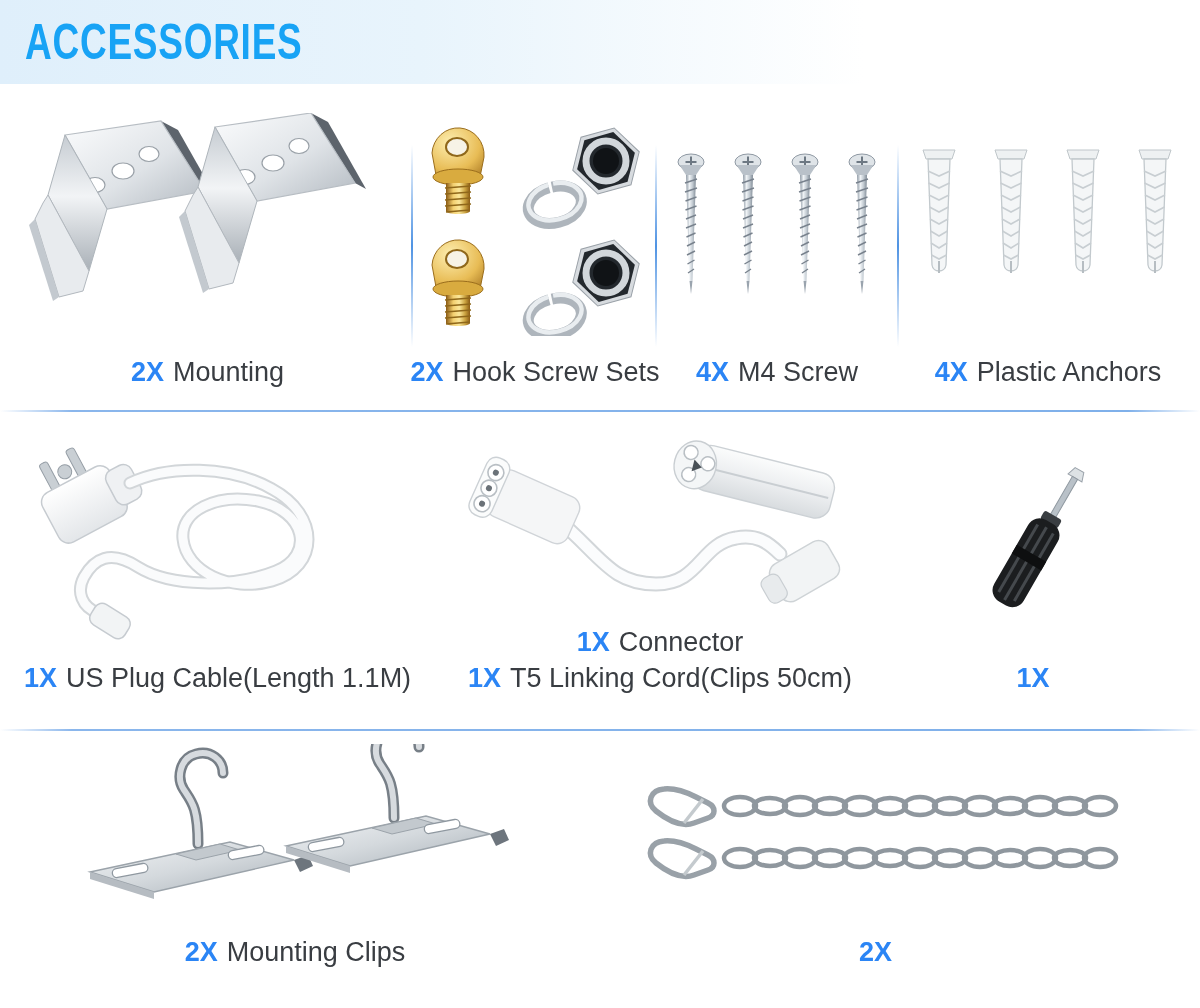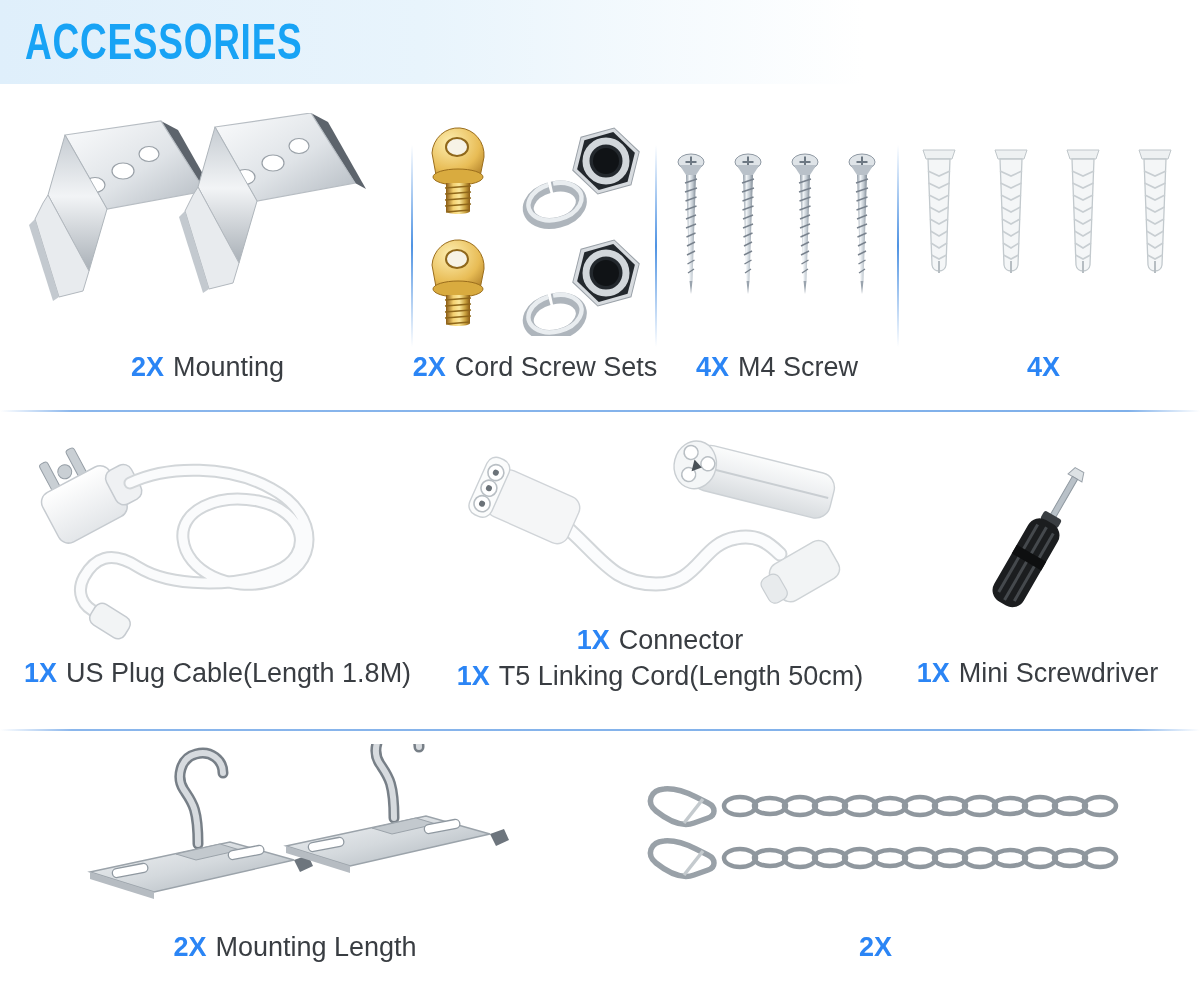--- a/index.html
+++ b/index.html
@@ -5,21 +5,21 @@
   html,body{margin:0;padding:0;background:#ffffff;}
   body{width:1200px;height:1008px;position:relative;overflow:hidden;
        font-family:"Liberation Sans",sans-serif;}
   .band{position:absolute;left:0;top:0;width:1200px;height:84px;
         background:linear-gradient(90deg,#dfeffb 0%,#e8f4fc 35%,#ffffff 72%);}
   .title{position:absolute;left:25px;top:0;height:84px;display:flex;align-items:center;
          font-size:50px;font-weight:900;color:#18a3f5;letter-spacing:1px;
          transform:scaleX(.74);transform-origin:left center;white-space:nowrap;}
   .cell{position:absolute;display:flex;flex-direction:column;align-items:center;}
   .imgwrap{flex:1;display:flex;align-items:center;justify-content:center;width:100%;}
-  .label{height:42px;display:flex;align-items:center;justify-content:center;
+  .label{height:42px;display:flex;align-items:flex-end;justify-content:center;
          white-space:nowrap;font-size:27px;color:#393d42;}
   .label .qty{color:#2b85f5;font-weight:700;margin-right:9px;}
   .label2{display:flex;flex-direction:column;align-items:center;}
   .label2 .label{height:36px;}
   .hdiv{position:absolute;left:0;width:1200px;height:2px;
         background:linear-gradient(90deg,rgba(127,176,234,0) 0%,#8ab6ec 6%,#7fb0ea 94%,rgba(127,176,234,0) 100%);}
   .vdiv{position:absolute;width:2px;height:202px;top:145px;
         background:linear-gradient(180deg,rgba(79,147,227,0) 0%,#4f93e3 50%,rgba(79,147,227,0) 100%);}
   
   #r1c0{left:15px;top:110px;width:385px;height:278px;}
@@ -116,21 +116,21 @@
           <polygon points="0,-30 26,-15 26,15 0,30 -26,15 -26,-15" fill="#23282d" transform="rotate(14)"></polygon>
           <circle r="20" fill="none" stroke="#d2d7db" stroke-width="7"></circle>
           <circle r="13" fill="#101316"></circle>
         </g>
       </g>
       <use href="#hks" y="112"></use>
     </svg>
   </div>
   <div class="label">
     <span class="qty">2X</span>
-    <span class="name">Cord Screw Sets</span>
+    <span class="name">Hook Screw Sets</span>
   </div>
 </div>
 
 <div class="cell" id="r1c2">
   <div class="imgwrap">
     <svg viewBox="0 0 200 150" width="200" height="150" aria-hidden="true">
       <defs>
         <linearGradient id="scr" x1="0" x2="1" y1="0" y2="0">
           <stop offset="0" stop-color="#8e99a4"></stop>
             <stop offset=".35" stop-color="#eef2f5"></stop>
@@ -187,20 +187,21 @@
         </g>
         <line x1="21" y1="113" x2="21" y2="125" stroke="#b6bdc2" stroke-width="2"></line>
       </g>
       <use href="#anc" x="72"></use>
         <use href="#anc" x="144"></use>
         <use href="#anc" x="216"></use>
     </svg>
   </div>
   <div class="label">
     <span class="qty">4X</span>
+    <span class="name">Plastic Anchors</span>
   </div>
 </div>
 
 <div class="cell" id="r2c0">
   <div class="imgwrap">
     <svg viewBox="0 0 400 210" width="400" height="210" aria-hidden="true">
       <defs>
         <linearGradient id="cab" x1="0" x2="0" y1="0" y2="1">
           <stop offset="0" stop-color="#ffffff"></stop>
             <stop offset="1" stop-color="#e3e6e9"></stop>
@@ -216,21 +217,21 @@
       </g>
       <use href="#coil" stroke="#d2d6d9" stroke-width="13" fill="none" stroke-linecap="round"></use>
       <use href="#coil" stroke="#fafbfc" stroke-width="9" fill="none" stroke-linecap="round"></use>
       <g transform="rotate(32 92 184)">
         <rect x="72" y="172" width="40" height="24" rx="8" fill="#f2f4f5" stroke="#c6cbd0" stroke-width="1.5"></rect>
       </g>
     </svg>
   </div>
   <div class="label">
     <span class="qty">1X</span>
-    <span class="name">US Plug Cable(Length 1.8M)</span>
+    <span class="name">US Plug Cable(Length 1.1M)</span>
   </div>
 </div>
 
 <div class="cell" id="r2c1">
   <div class="imgwrap">
     <svg viewBox="0 0 400 190" width="400" height="190" aria-hidden="true">
       <defs>
         <linearGradient id="tube" x1="0" x2="0" y1="0" y2="1">
           <stop offset="0" stop-color="#fbfcfc"></stop>
             <stop offset=".5" stop-color="#eceef0"></stop>
@@ -265,21 +266,21 @@
       </g>
     </svg>
   </div>
   <div class="label2">
     <div class="label">
       <span class="qty">1X</span>
       <span class="name">Connector</span>
     </div>
     <div class="label">
       <span class="qty">1X</span>
-      <span class="name">T5 Linking Cord(Length 50cm)</span>
+      <span class="name">T5 Linking Cord(Clips 50cm)</span>
     </div>
   </div>
 </div>
 
 <div class="cell" id="r2c2">
   <div class="imgwrap">
     <svg viewBox="0 0 180 170" width="180" height="170" aria-hidden="true">
       <g transform="rotate(30 90 85)">
         <path d="M85,2 h10 l3,9 h-16 Z" fill="#dde2e5" stroke="#9aa2aa" stroke-width="1"></path>
         <rect x="87" y="11" width="6" height="45" fill="#b9c1c8" stroke="#8f98a0" stroke-width="1"></rect>
@@ -289,21 +290,20 @@
           <line x1="81" y1="70" x2="81" y2="148"></line>
           <line x1="90" y1="68" x2="90" y2="152"></line>
           <line x1="99" y1="70" x2="99" y2="148"></line>
         </g>
         <rect x="73" y="98" width="34" height="10" fill="#0e0f10"></rect>
       </g>
     </svg>
   </div>
   <div class="label">
     <span class="qty">1X</span>
-    <span class="name">Mini Screwdriver</span>
   </div>
 </div>
 
 <div class="cell" id="r3c0">
   <div class="imgwrap">
     <svg viewBox="0 0 430 180" width="430" height="180" aria-hidden="true">
       <defs>
         <linearGradient id="mc" x1="0" x2="1" y1="0" y2="1">
           <stop offset="0" stop-color="#f2f4f6"></stop>
             <stop offset=".5" stop-color="#d4d9dd"></stop>
@@ -318,21 +318,21 @@
         <rect x="32" y="122" width="36" height="9" rx="4.5" fill="#ffffff" stroke="#8f98a0" stroke-width="1.3" transform="rotate(-11 50 126)"></rect>
         <rect x="148" y="104" width="36" height="9" rx="4.5" fill="#ffffff" stroke="#8f98a0" stroke-width="1.3" transform="rotate(-11 166 108)"></rect>
         <path d="M214,116 L228,111 L233,122 L220,128 Z" fill="#6d757d"></path>
         <path d="M10,128 L74,148 L74,155 L10,135 Z" fill="#b6bcc2"></path>
       </g>
       <use href="#mclip" x="196" y="-26"></use>
     </svg>
   </div>
   <div class="label">
     <span class="qty">2X</span>
-    <span class="name">Mounting Length</span>
+    <span class="name">Mounting Clips</span>
   </div>
 </div>
 
 <div class="cell" id="r3c1">
   <div class="imgwrap">
     <svg viewBox="0 0 480 100" width="480" height="100" aria-hidden="true">
       <g id="chainrow">
         <path d="M16,27 C6,19 10,6 24,5 C34,4 44,7 56,13 L68,19 C76,23 76,31 68,34 L54,39 C40,44 26,35 16,27 Z" fill="none" stroke="#99a1a8" stroke-width="5.5"></path>
         <path d="M44,39 L63,15" stroke="#c4cace" stroke-width="3.5"></path>
         <g fill="none" stroke="#8f979e" stroke-width="4.5">

